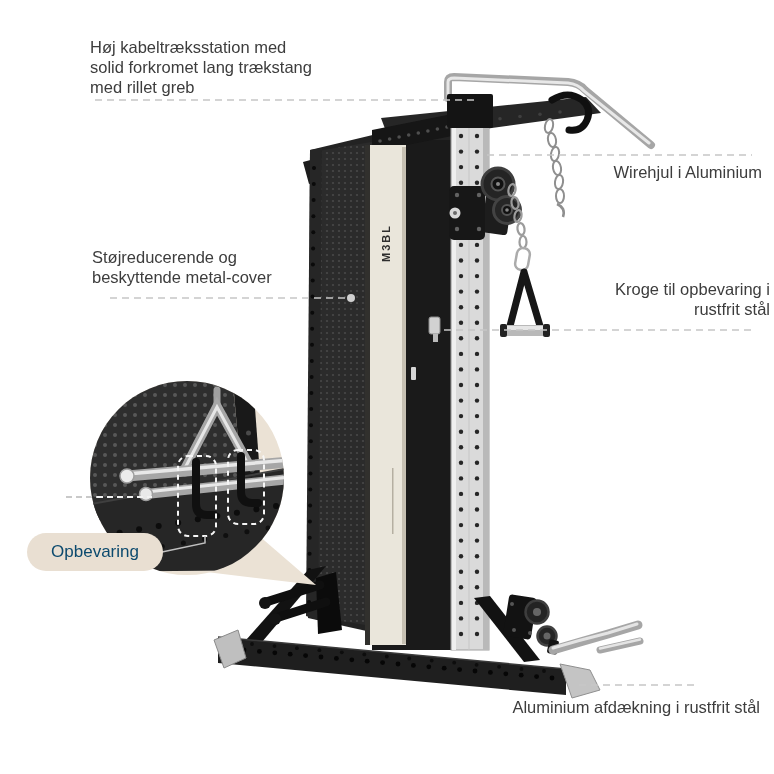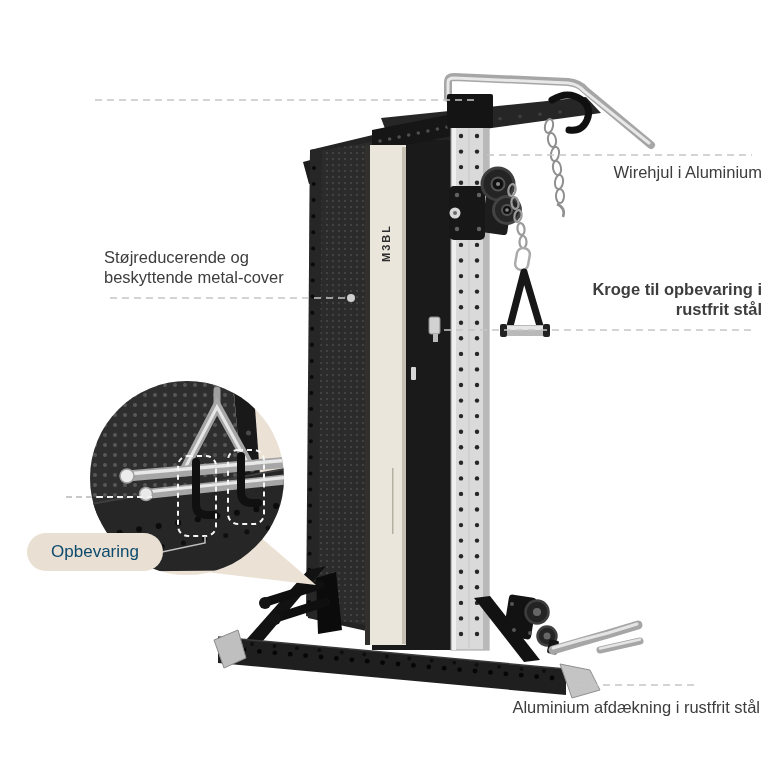--- a/index.html
+++ b/index.html
@@ -379,21 +379,24 @@
   <g stroke="#c6c6c6" stroke-width="1.7" stroke-dasharray="7 5">
     <line x1="95" y1="100" x2="477" y2="100"></line>
     <line x1="487" y1="155" x2="752" y2="155"></line>
     <line x1="110" y1="298" x2="345" y2="298"></line>
     <line x1="444" y1="330" x2="753" y2="330"></line>
     <line x1="579" y1="685" x2="694" y2="685"></line>
   </g>
   <circle cx="351" cy="298" r="4" fill="#d0d0d0"></circle>
 </svg>
 
+<div class="label" style="left:90px;top:37px;">Høj kabeltræksstation med
+solid forkromet lang trækstang
+med rillet greb</div>
 <div class="label right" style="right:12px;top:162px;">Wirehjul i Aluminium</div>
-<div class="label" style="left:104px;top:247px;">Støjreducerende og
+<div class="label" style="left:92px;top:247px;">Støjreducerende og
 beskyttende metal-cover</div>
-<div class="label right" style="right:12px;top:279px;font-weight:bold;">Kroge til opbevaring i
+<div class="label right" style="right:4px;top:279px;">Kroge til opbevaring i
 rustfrit stål</div>
 <div class="badge">Opbevaring</div>
 <div class="label right" style="right:14px;top:697px;">Aluminium afdækning i rustfrit stål</div>
 
 </div>
 
 </body></html>

